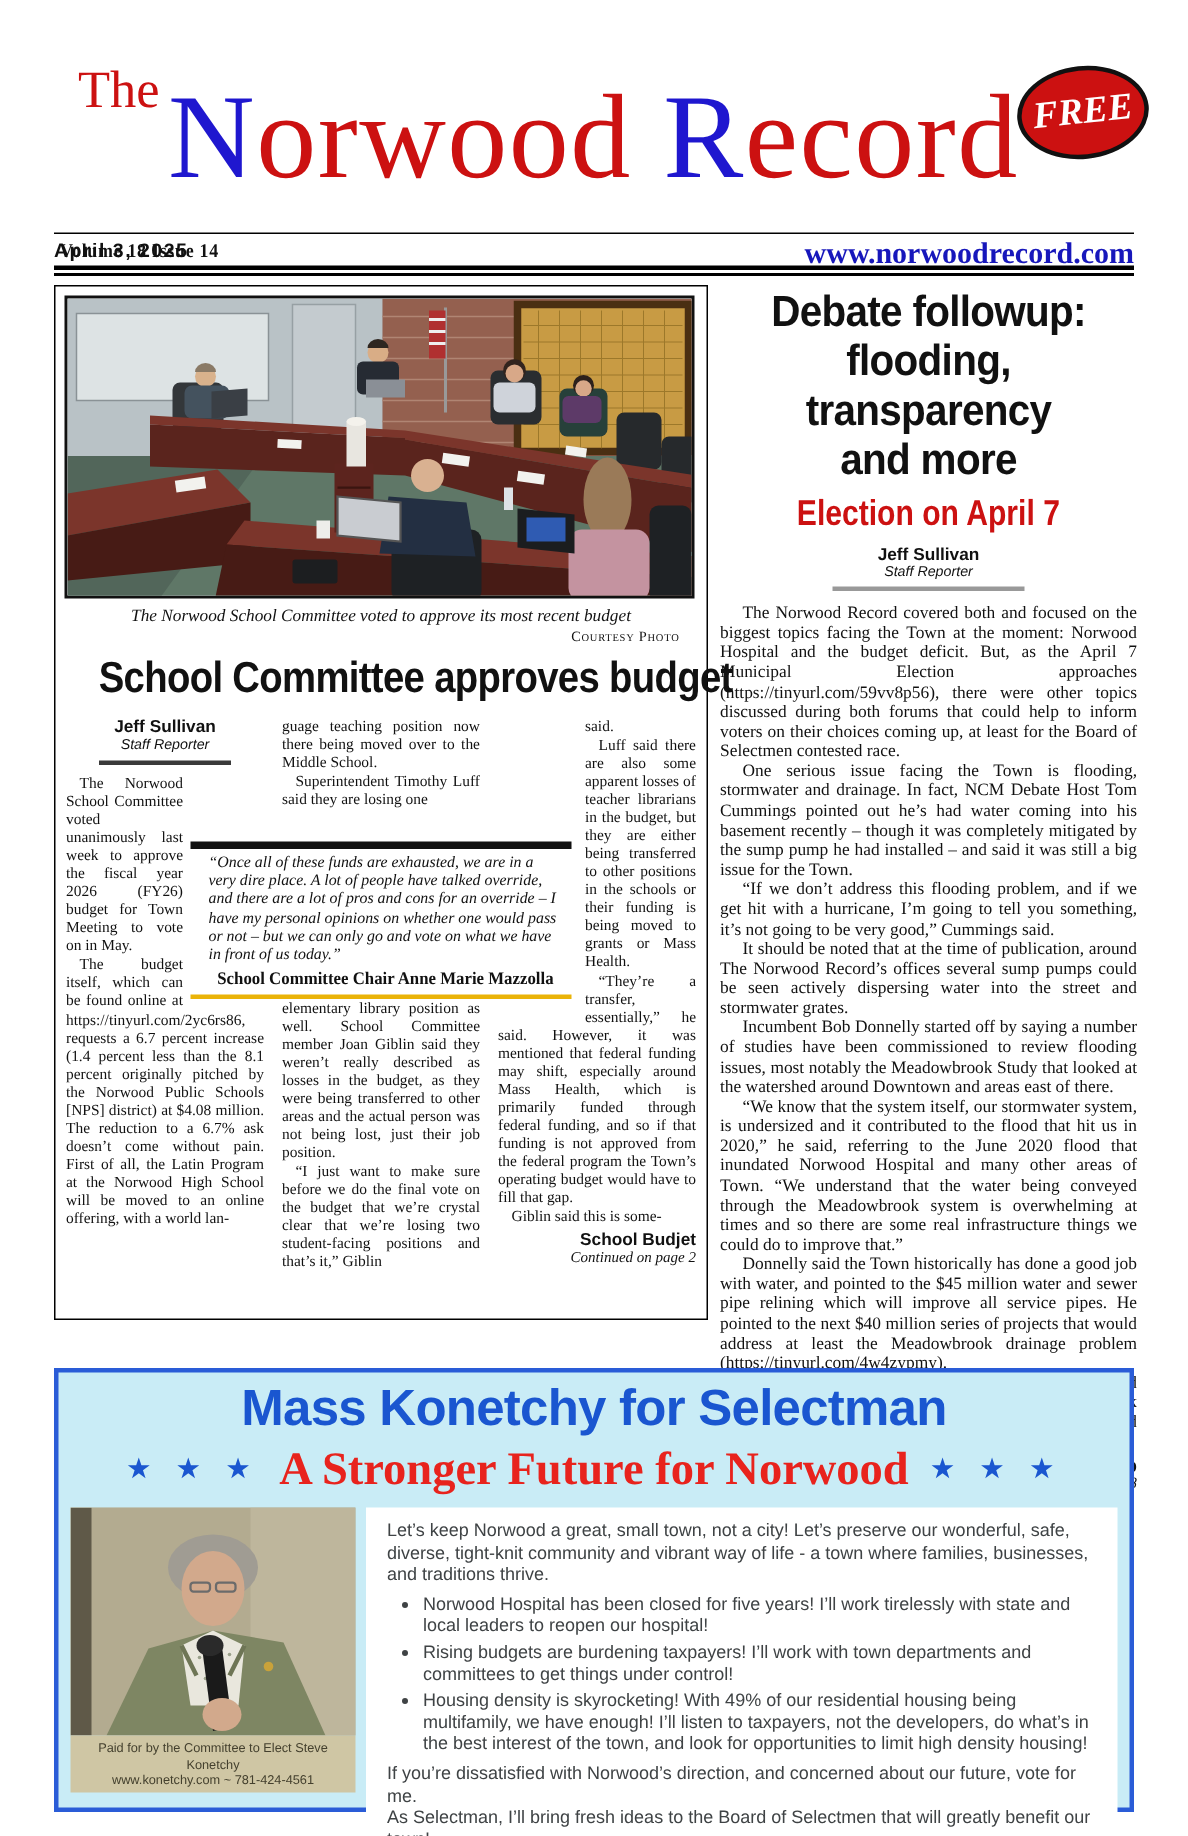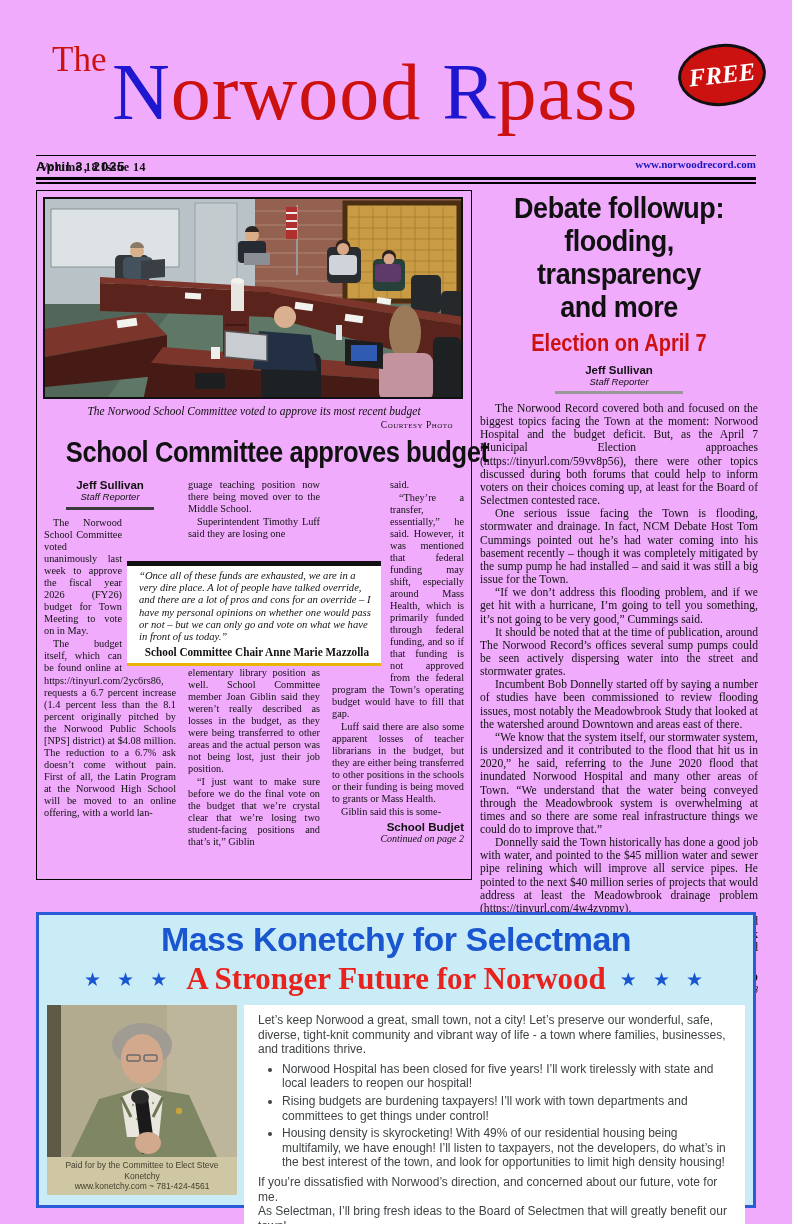--- a/index.html
+++ b/index.html
@@ -1,34 +1,34 @@
 <!DOCTYPE html>
 <html><head>
 <meta charset="utf-8">
 <style>
   html,body{margin:0;padding:0;background:#e9e9e9;}
-  #page{position:relative;width:792px;height:1224px;background:#f0abfc;margin:0 auto;
+  #page{position:relative;width:792px;height:1224px;background:#ffffff;margin:0 auto;
         font-family:"Liberation Serif",serif;color:#111;overflow:hidden;}
   .abs{position:absolute;}
   .cond{display:inline-block;white-space:nowrap;transform:scaleX(.88);transform-origin:center;}
   .sans{font-family:"Liberation Sans",sans-serif;}
 
   
   #the{left:52px;top:40px;font-size:35px;color:#cc1111;}
   #mast-title{left:112px;top:52px;font-size:80px;letter-spacing:1px;white-space:nowrap;line-height:1;}
   #mast-title .red{color:#cc1111;} #mast-title .blue{color:#1f17cf;}
   #free-badge{left:678px;top:44px;width:82px;height:56px;background:#cc1111;border:3px solid #111;
       border-radius:50%;display:flex;align-items:center;justify-content:center;transform:rotate(-6deg);}
   #free-badge span{color:#fff;font-style:italic;font-weight:bold;font-size:25px;font-family:"Liberation Serif",serif;}
   .rule{background:#000;}
   #rule-top{left:36px;top:155px;width:720px;height:1px;}
   #vol-row{left:36px;top:158px;width:720px;height:18px;font-size:13px;}
   #volume{position:absolute;left:4px;top:1px;font-weight:bold;letter-spacing:.5px;transform:scaleX(.92);transform-origin:left;}
   #issue-date{position:absolute;left:0;right:0;text-align:left;top:1px;font-weight:bold;letter-spacing:1px;}
-  #website{position:absolute;right:0;top:0;color:#1717bb;font-weight:bold;font-size:11px;}
+  #website{position:absolute;right:0;top:0;color:#1717bb;font-weight:bold;font-size:20px;}
   #rule-d1{left:36px;top:177px;width:720px;height:3px;}
   #rule-d2{left:36px;top:182px;width:720px;height:2px;}
 
   
   #left-box{left:36px;top:190px;width:434px;height:688px;border:1px solid #000;}
   #photo-frame{position:absolute;left:6px;top:6px;width:420px;height:202px;border:2px solid #111;box-sizing:border-box;overflow:hidden;}
   #photo-caption{position:absolute;left:0;top:214px;width:100%;text-align:center;font-style:italic;font-size:11.5px;}
   #photo-credit{position:absolute;right:18px;top:229px;font-variant:small-caps;font-size:9.5px;letter-spacing:.5px;}
   #left-headline{position:absolute;left:0;top:245px;width:100%;text-align:center;}
   #left-headline span{font-family:"Liberation Sans",sans-serif;font-weight:bold;font-size:29px;letter-spacing:-.5px;}
@@ -81,21 +81,21 @@
       font-family:"Liberation Sans",sans-serif;color:#3f4345;font-size:12px;line-height:14.6px;}
   #ad-bullets{margin:5px 0 5px 24px;padding:0;}
   #ad-bullets li{margin-bottom:3px;}
 </style>
 </head>
 <body>
 
 <div id="page">
 
   <div class="abs" id="the">The</div>
-  <div class="abs" id="mast-title"><span class="blue">N</span><span class="red">orwood </span><span class="blue">R</span><span class="red">pass</span></div>
+  <div class="abs" id="mast-title"><span class="blue">N</span><span class="red">orwood </span><span class="blue">R</span><span class="red">ecord</span></div>
   <div class="abs" id="free-badge">
       <span>FREE</span>
     </div>
 
   <div class="abs rule" id="rule-top"></div>
   <div class="abs" id="vol-row">
     <span id="volume">Volume 18 Issue 14</span>
     <span id="issue-date" class="sans">April 3, 2025</span>
     <span id="website">www.norwoodrecord.com</span>
   </div>
@@ -221,22 +221,22 @@
       <div class="col">
         <p><span>guage teaching position now there being moved over to the Middle School.</span></p>
         <p class="ind"><span>Superintendent Timothy Luff said they are losing one</span></p>
         <div class="gap-block"></div>
         <p><span>elementary library position as well. School Committee member Joan Giblin said they weren’t really described as losses in the budget, as they were being transferred to other areas and the actual person was not being lost, just their job position.</span></p>
         <p class="ind"><span>“I just want to make sure before we do the final vote on the budget that we’re crystal clear that we’re losing two student-facing positions and that’s it,” Giblin</span></p>
       </div>
       <div class="col">
         <span class="fl-l"></span>
         <p><span>said.</span></p>
+        <p class="ind"><span>Luff said there are also some apparent losses of teacher librarians in the budget, but they are either being transferred to other positions in the schools or their funding is being moved to grants or Mass Health.</span></p>
         <p class="ind"><span>“They’re a transfer, essentially,” he said. However, it was mentioned that federal funding may shift, especially around Mass Health, which is primarily funded through federal funding, and so if that funding is not approved from the federal program the Town’s operating budget would have to fill that gap.</span></p>
-        <p class="ind"><span>Luff said there are also some apparent losses of teacher librarians in the budget, but they are either being transferred to other positions in the schools or their funding is being moved to grants or Mass Health.</span></p>
         <p class="ind"><span>Giblin said this is some-</span></p>
         <div class="cont-tag">
           <span class="cont-title">School Budjet</span>
           <span class="cont-page">Continued on page 2</span>
         </div>
       </div>
     </div>
 
     <div id="pull-quote">
       <div id="pq-text">“Once all of these funds are exhausted, we are in a very dire place. A lot of people have talked override, and there are a lot of pros and cons for an override – I have my personal opinions on whether one would pass or not – but we can only go and vote on what we have in front of us today.”</div>

